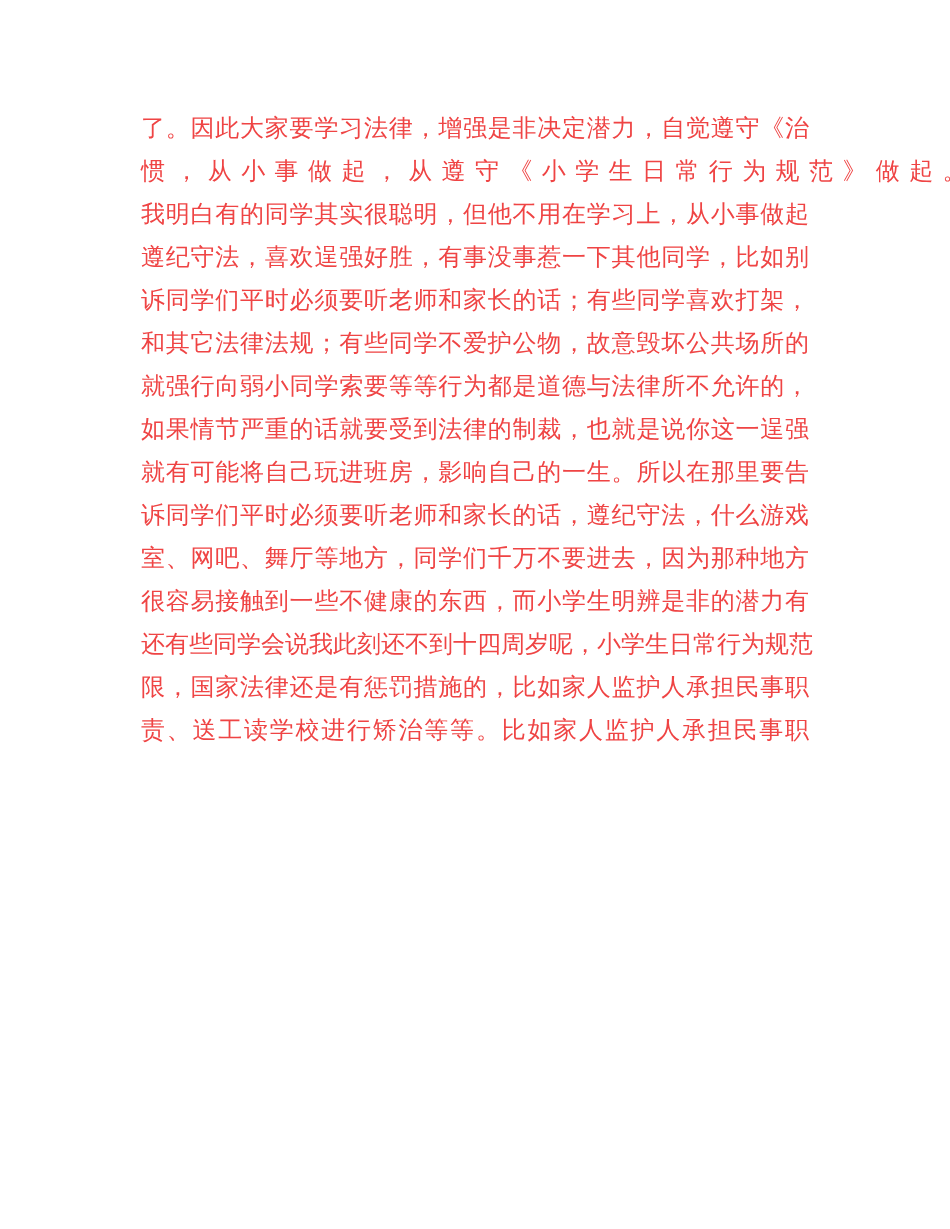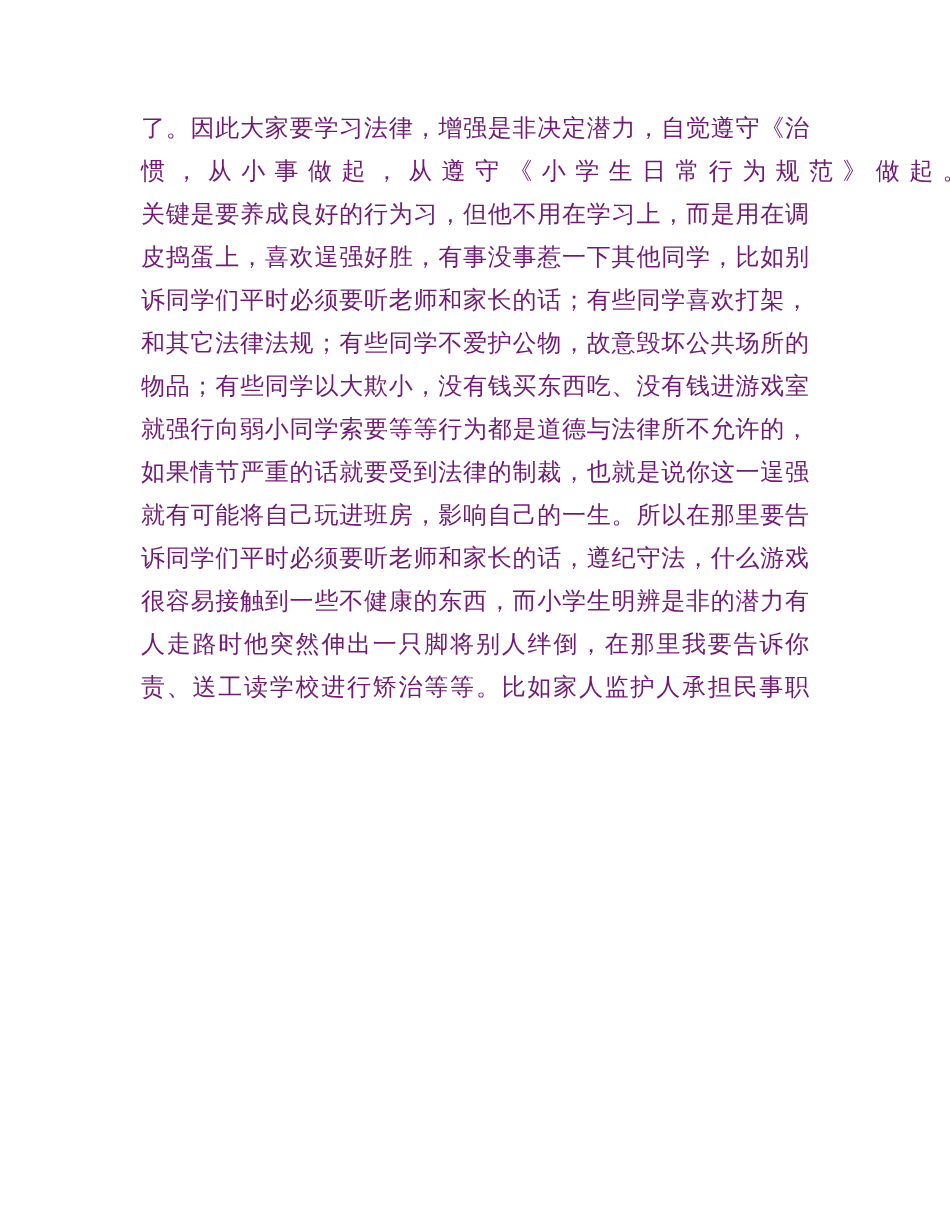--- a/index.html
+++ b/index.html
@@ -17,48 +17,49 @@
     position: absolute;
     left: 141px;
     top: 107px;
     width: 670px;
   }
   .line {
     height: 43px;
     line-height: 43px;
     font-family: "DejaVu Serif", "Liberation Serif", serif;
     font-size: 24px;
-    color: #701a75;
+    color: #ef4444;
     white-space: nowrap;
     letter-spacing: 9.4px;
   }
   .line.fit {
     text-align: justify;
     text-align-last: justify;
     letter-spacing: 0;
     width: 668px;
   }
 </style>
 </head>
 <body>
 
 <div class="page">
   <div>
     <div class="line fit">了。因此大家要学习法律，增强是非决定潜力，自觉遵守《治</div>
     <div class="line">惯，从小事做起，从遵守《小学生日常行为规范》做起。</div>
   </div>
   <div>
-    <div class="line fit">关键是要养成良好的行为习，但他不用在学习上，而是用在调</div>
-    <div class="line fit">皮捣蛋上，喜欢逞强好胜，有事没事惹一下其他同学，比如别</div>
+    <div class="line fit">我明白有的同学其实很聪明，但他不用在学习上，从小事做起</div>
+    <div class="line fit">遵纪守法，喜欢逞强好胜，有事没事惹一下其他同学，比如别</div>
     <div class="line fit">诉同学们平时必须要听老师和家长的话；有些同学喜欢打架，</div>
     <div class="line fit">和其它法律法规；有些同学不爱护公物，故意毁坏公共场所的</div>
-    <div class="line fit">物品；有些同学以大欺小，没有钱买东西吃、没有钱进游戏室</div>
     <div class="line fit">就强行向弱小同学索要等等行为都是道德与法律所不允许的，</div>
     <div class="line fit">如果情节严重的话就要受到法律的制裁，也就是说你这一逞强</div>
     <div class="line fit">就有可能将自己玩进班房，影响自己的一生。所以在那里要告</div>
     <div class="line fit">诉同学们平时必须要听老师和家长的话，遵纪守法，什么游戏</div>
+    <div class="line fit">室、网吧、舞厅等地方，同学们千万不要进去，因为那种地方</div>
     <div class="line fit">很容易接触到一些不健康的东西，而小学生明辨是非的潜力有</div>
   </div>
   <div>
-    <div class="line fit">人走路时他突然伸出一只脚将别人绊倒，在那里我要告诉你</div>
+    <div class="line fit">还有些同学会说我此刻还不到十四周岁呢，小学生日常行为规范</div>
+    <div class="line fit">限，国家法律还是有惩罚措施的，比如家人监护人承担民事职</div>
     <div class="line fit">责、送工读学校进行矫治等等。比如家人监护人承担民事职</div>
   </div>
 </div>
 
 </body></html>

